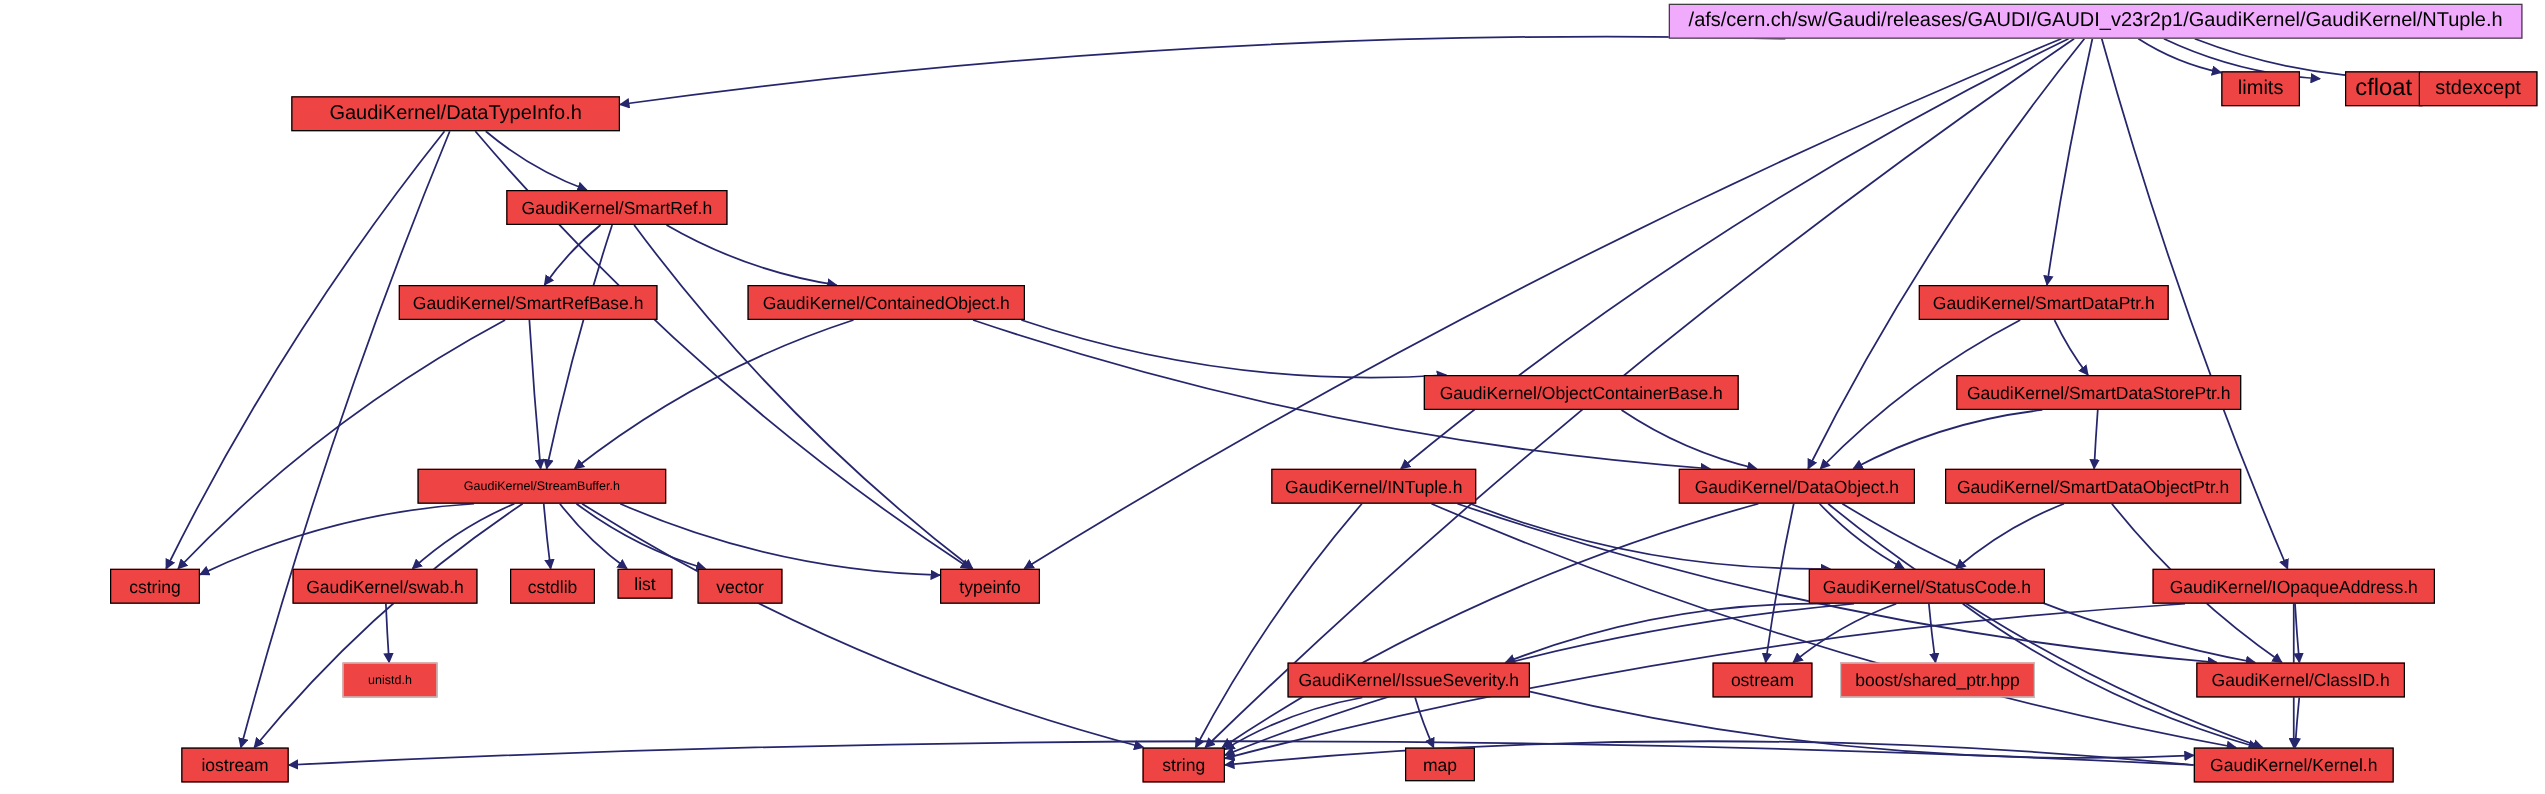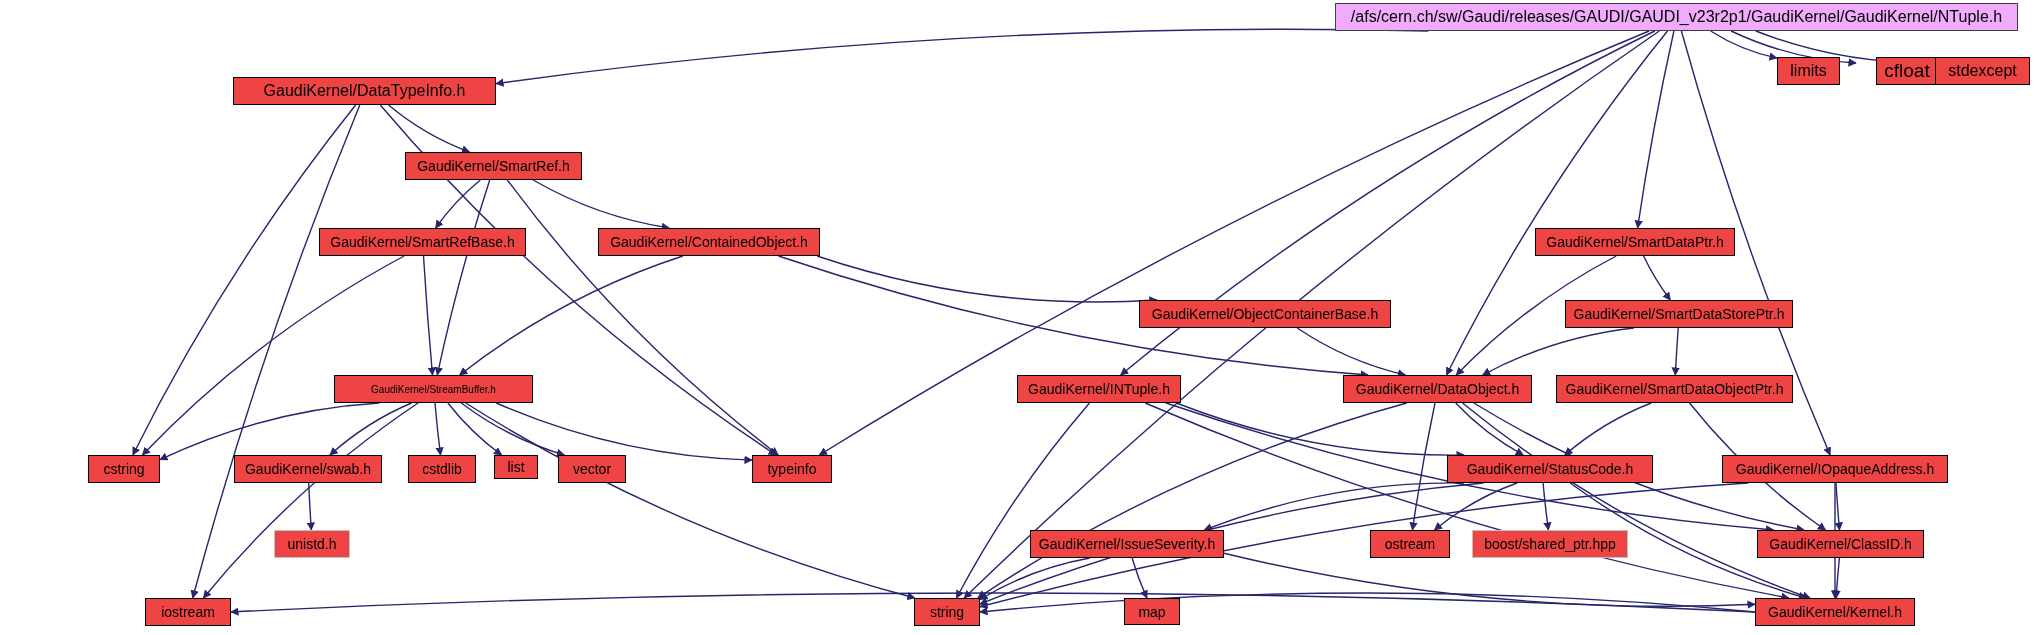--- a/index.html
+++ b/index.html
@@ -145,27 +145,27 @@
       </div>
       <div class="node" style="left: 494px; top: 455px; width: 44px; height: 24px; font-size: 14px;">
         <span class="lbl">list</span>
       </div>
       <div class="node" style="left: 558px; top: 455px; width: 68px; height: 28px; font-size: 14px;">
         <span class="lbl">vector</span>
       </div>
       <div class="node" style="left: 752px; top: 455px; width: 80px; height: 28px; font-size: 14px;">
         <span class="lbl">typeinfo</span>
       </div>
-      <div class="node" style="left: 1447px; top: 455px; width: 206px; height: 28px; font-size: 14px;">
+      <div class="node" style="left: 1447px; top: 455px; width: 189px; height: 28px; font-size: 14px;">
         <span class="lbl">GaudiKernel/StatusCode.h</span>
       </div>
       <div class="node" style="left: 1722px; top: 455px; width: 226px; height: 28px; font-size: 14px;">
         <span class="lbl">GaudiKernel/IOpaqueAddress.h</span>
       </div>
-      <div class="node gray" style="left: 274px; top: 530px; width: 76px; height: 28px; font-size: 14px;">
+      <div class="node gray" style="left: 274px; top: 530px; width: 76px; height: 28px; font-size: 10px;">
         <span class="lbl">unistd.h</span>
       </div>
       <div class="node" style="left: 1030px; top: 530px; width: 194px; height: 28px; font-size: 14px;">
         <span class="lbl">GaudiKernel/IssueSeverity.h</span>
       </div>
       <div class="node" style="left: 1370px; top: 530px; width: 80px; height: 28px; font-size: 14px;">
         <span class="lbl">ostream</span>
       </div>
       <div class="node gray" style="left: 1472px; top: 530px; width: 156px; height: 28px; font-size: 14px;">
         <span class="lbl">boost/shared_ptr.hpp</span>

